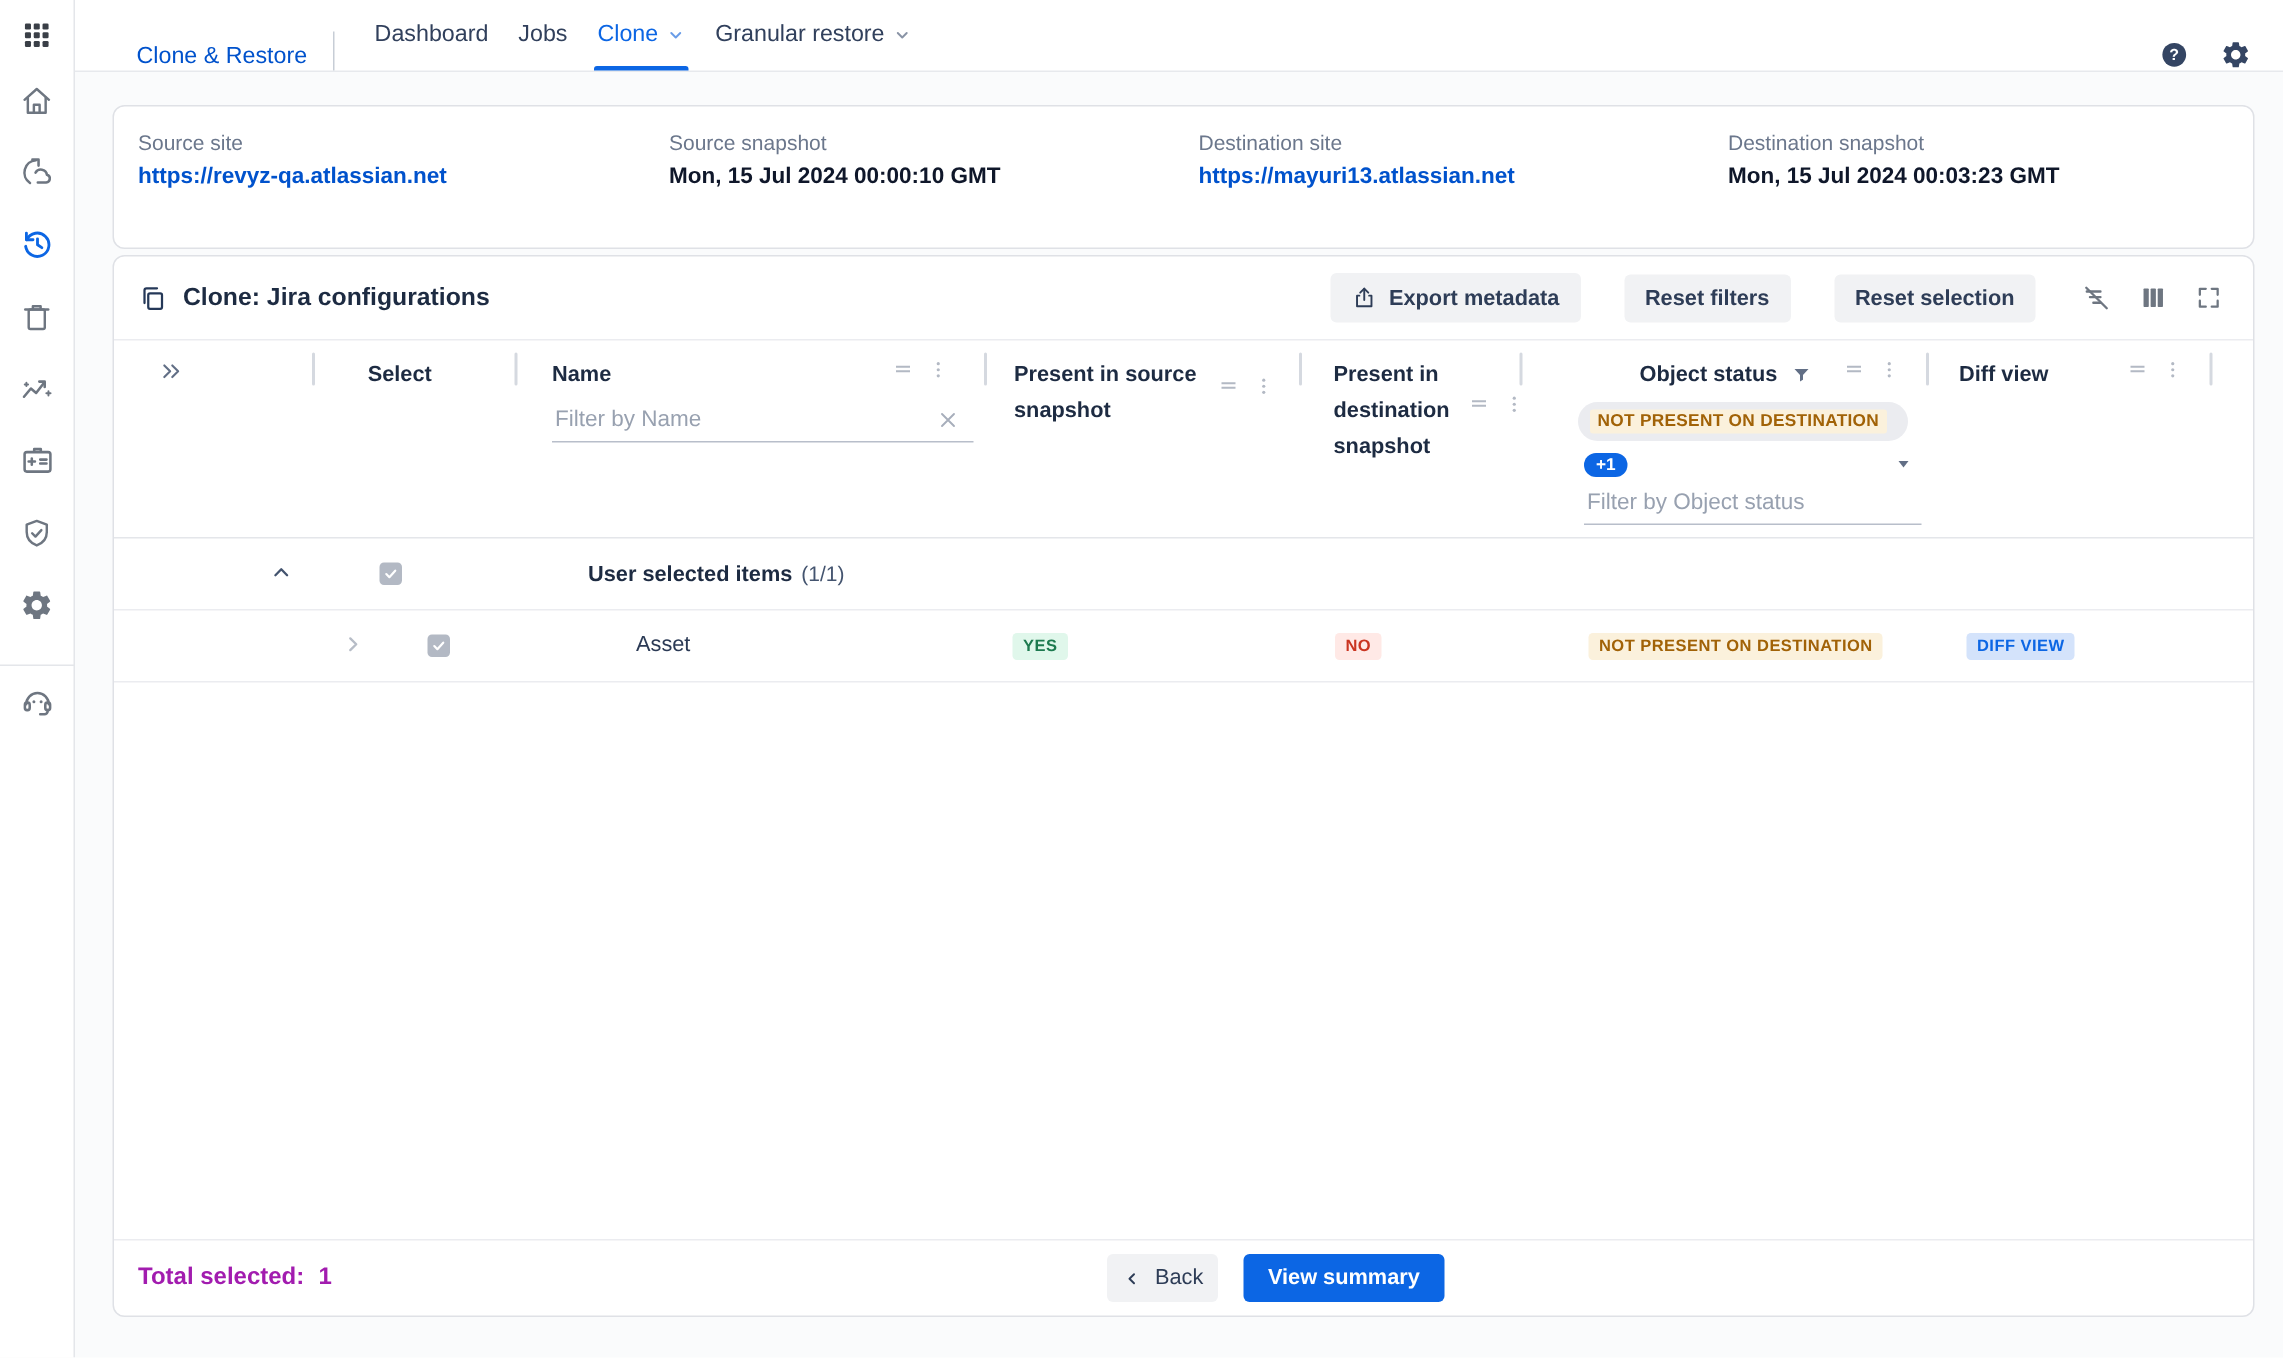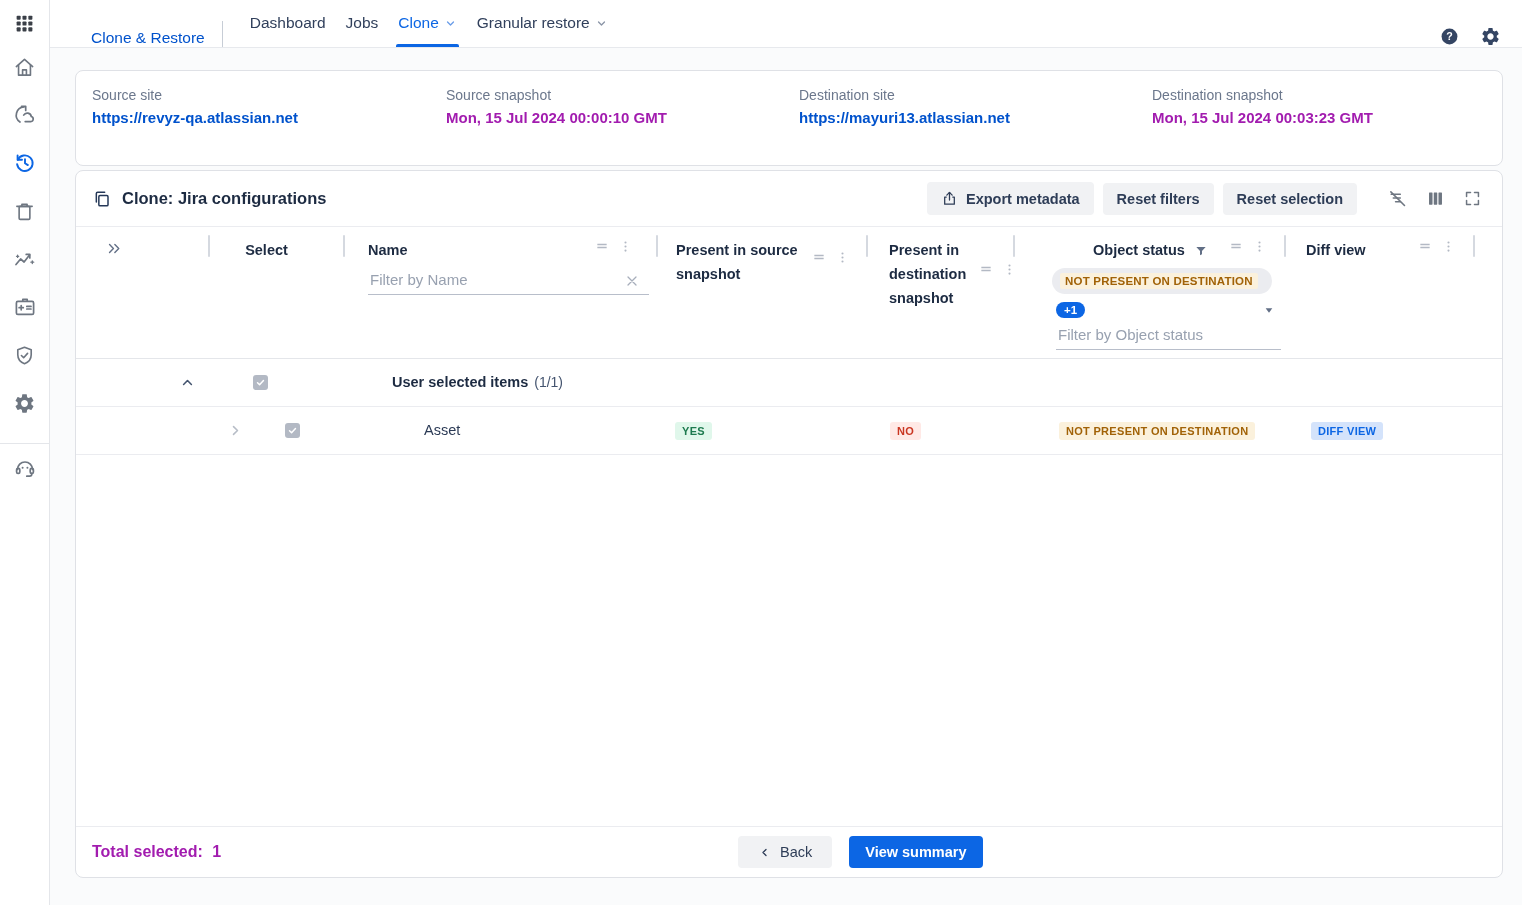--- a/index.html
+++ b/index.html
@@ -53,41 +53,41 @@
   .help-btn, .settings-btn { color:#344563; cursor:pointer; display:flex; }
 
   
   .info-card {
     position:absolute; left:75px; top:70px; width:1428px; height:96px;
     background:#fff; border:1px solid #DFE1E6; border-radius:8px;
     display:grid; grid-template-columns:354px 353px 353px auto;
     padding:16px 0 0 16px;
   }
   .info-label { font-size:14px; color:#6B778C; margin-bottom:6px; }
-  .info-value { font-size:15px; font-weight:700; color:#a21caf; }
+  .info-value { font-size:15px; font-weight:700; color:#0f172a; }
   .info-value.link { color:#0052CC; cursor:pointer; }
 
   
   .panel {
     position:absolute; left:75px; top:170px; width:1428px; height:708px;
     background:#fff; border:1px solid #DFE1E6; border-radius:8px;
     display:flex; flex-direction:column; overflow:hidden;
   }
   .panel-header {
     height:56px; flex:0 0 56px; display:flex; align-items:center;
     padding:0 16px; border-bottom:1px solid #EBECF0;
   }
   .panel-title-wrap { display:flex; align-items:center; gap:10px; }
   .panel-title { font-size:16.5px; font-weight:700; color:#1D2B42; }
   .toolbar { margin-left:auto; display:flex; align-items:center; gap:9px; }
   .btn-subtle {
     display:flex; align-items:center; gap:8px;
     background:#F1F2F4; border:none; border-radius:4px;
     font-family:inherit; font-size:14.5px; font-weight:600; color:#2E3D57;
-    padding:8px 14px; cursor:pointer;
+    padding:8px 14px; cursor:pointer;margin-left:20px;
   }
   .icon-btn { background:none; border:none; color:#6E7681; cursor:pointer; display:flex; padding:4px; }
   .toolbar .icon-gap { width:8px; }
 
   
   .thead { position:relative; height:132px; flex:0 0 132px; border-bottom:1px solid #E4E6EA; }
   .col-sep { position:absolute; top:8px; width:2px; height:22px; background:#D5D9E0; border-radius:1px; }
   .th { position:absolute; top:11px; font-size:14.5px; font-weight:700; color:#1D2B42; line-height:24px; }
   .th-icons { display:inline-flex; align-items:center; gap:8px; color:#B3B9C4; }
   .expander-btn { position:absolute; left:30px; top:12px; color:#626F86; cursor:pointer; }
@@ -137,21 +137,21 @@
   
   .panel-footer {
     flex:0 0 51px; border-top:1px solid #EBECF0; position:relative;
     display:flex; align-items:center; padding:0 16px;
   }
   .total { font-size:16px; font-weight:700; color:#a21caf; }
   .footer-btns { position:absolute; left:662px; top:50%; transform:translateY(-50%); display:flex; gap:17px; }
   .btn-back {
     display:flex; align-items:center; gap:9px;
     background:#F1F2F4; border:none; border-radius:4px; color:#2E3D57;
-    font-family:inherit; font-size:14.5px; font-weight:500; padding:8px 20px; cursor:pointer;
+    font-family:inherit; font-size:14.5px; font-weight:500; padding:8px 10px; cursor:pointer;
   }
   .btn-primary {
     background:#0C66E4; border:none; border-radius:4px; color:#fff;
     font-family:inherit; font-size:14.5px; font-weight:700; padding:8px 16px; cursor:pointer;
   }
 </style>
 </head>
 <body>
 
 <svg width="0" height="0" style="position:absolute">

